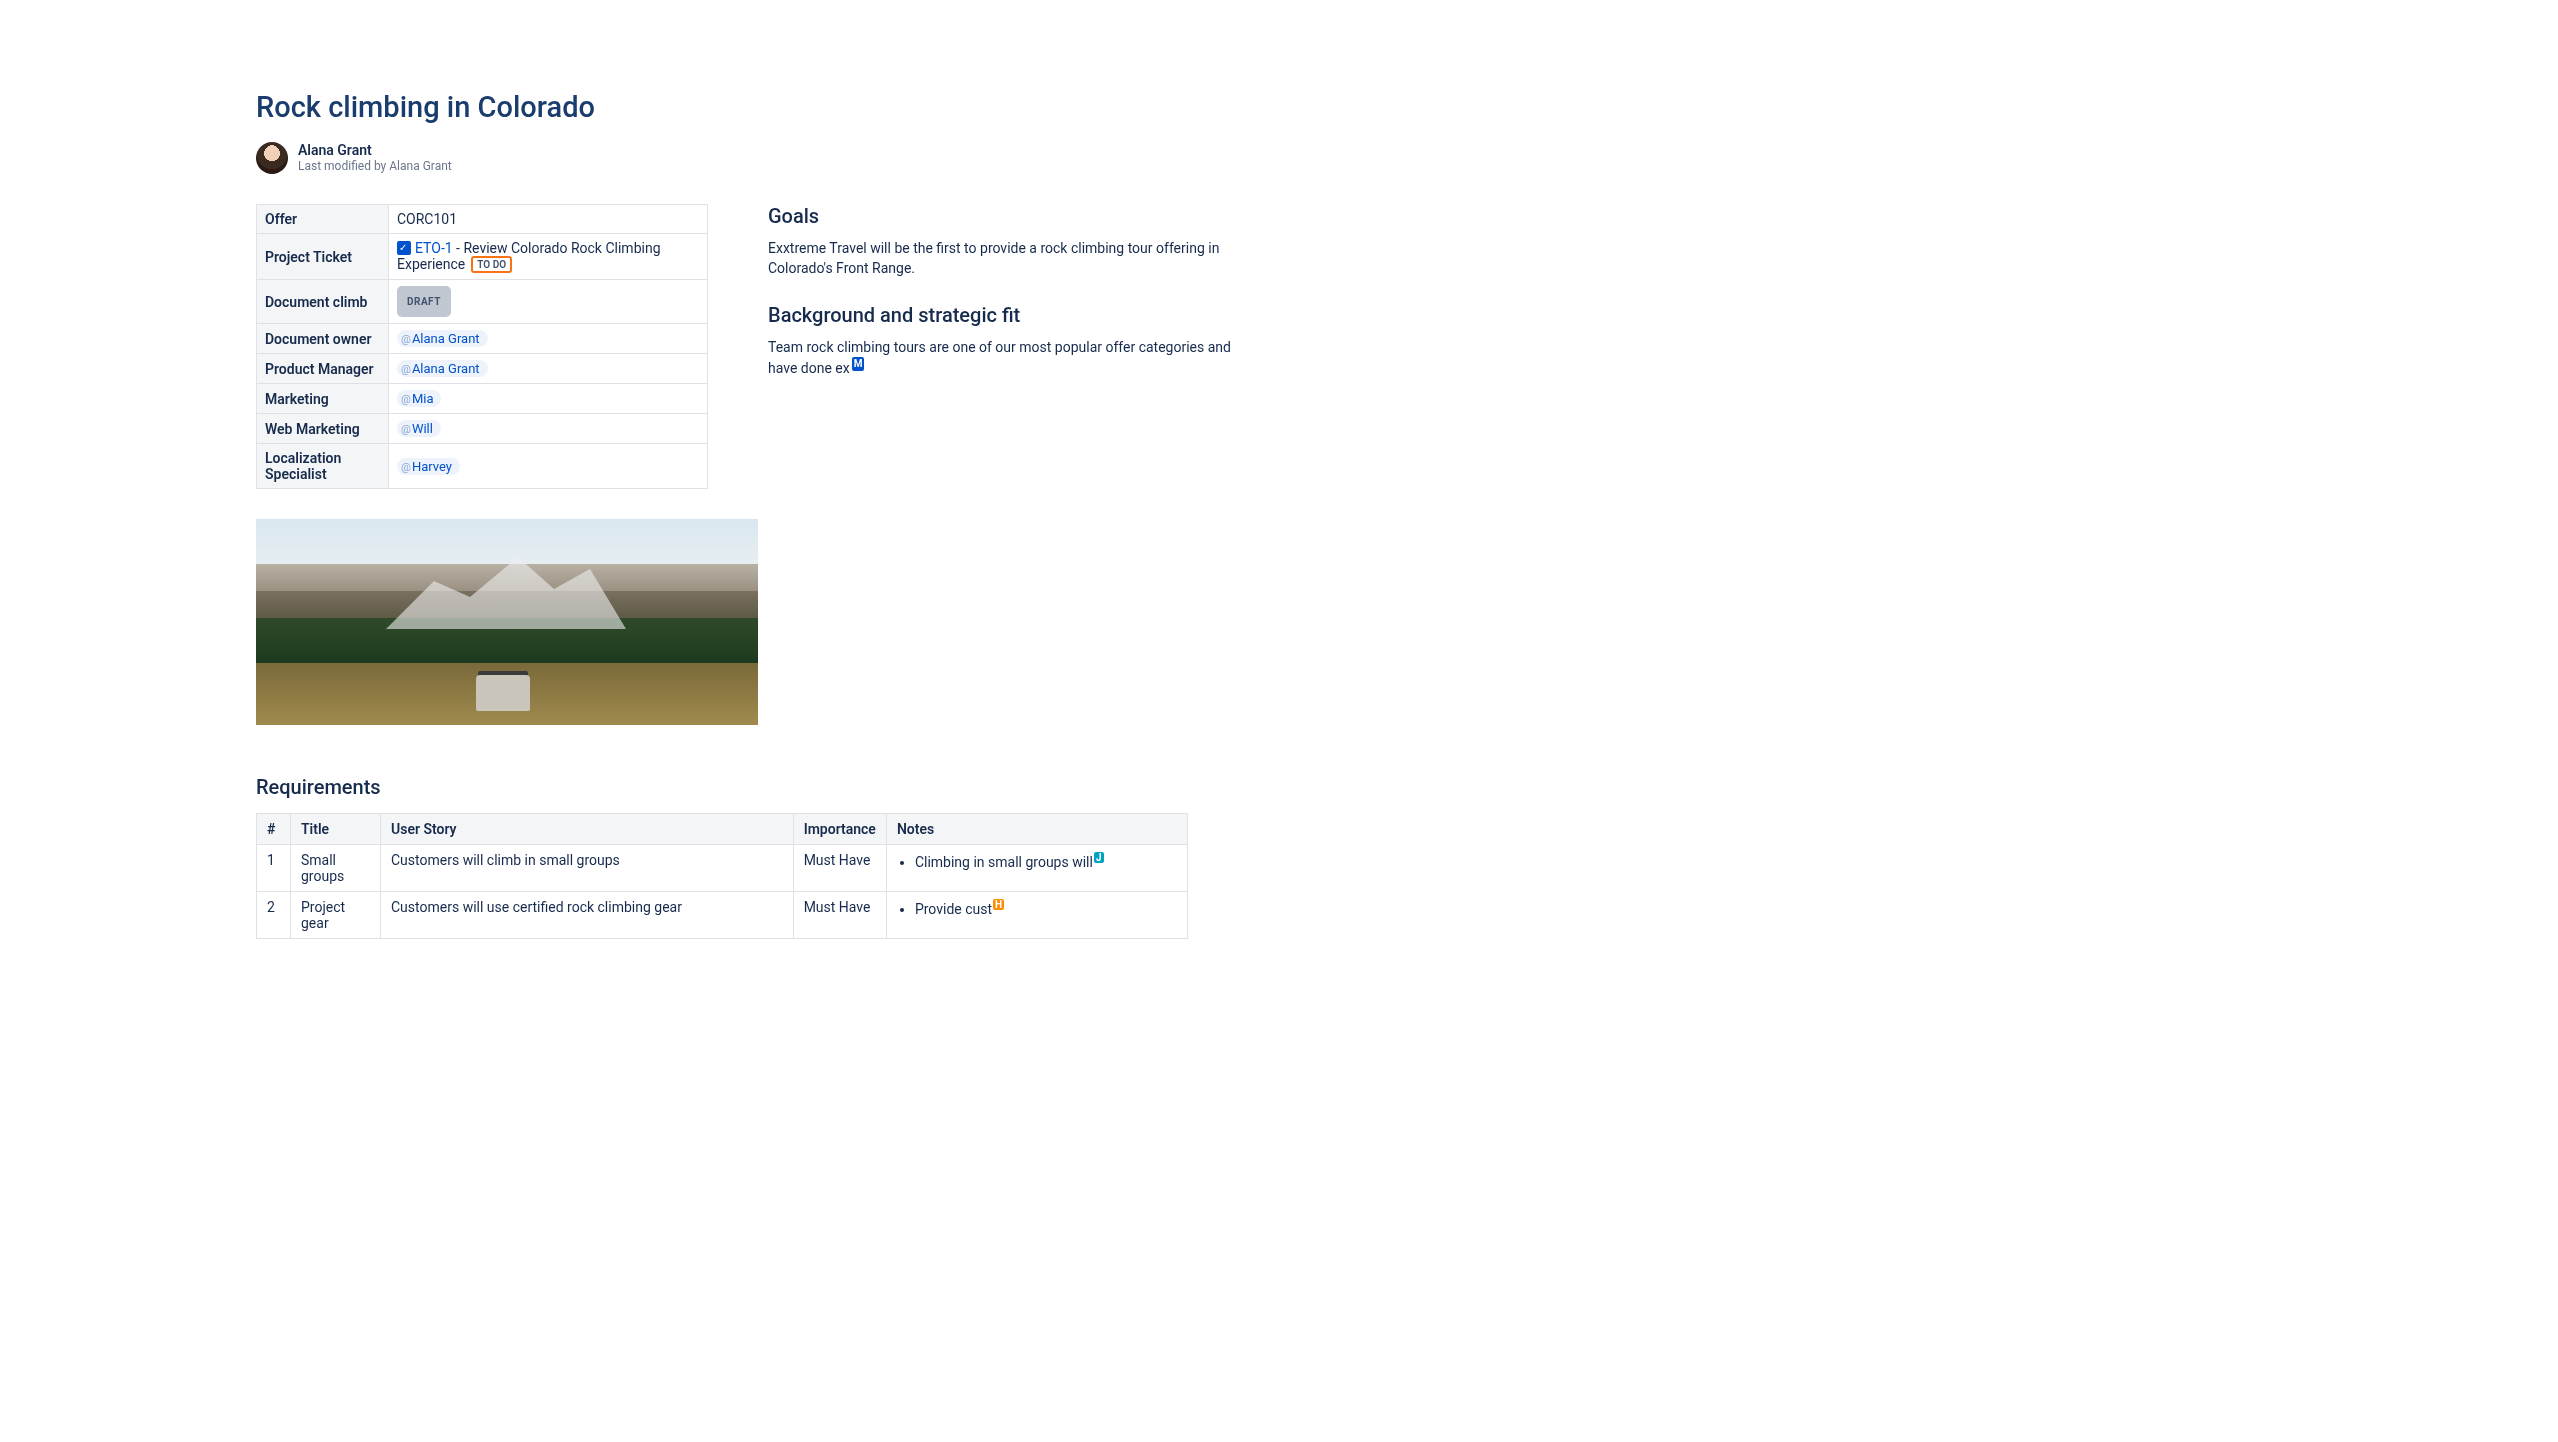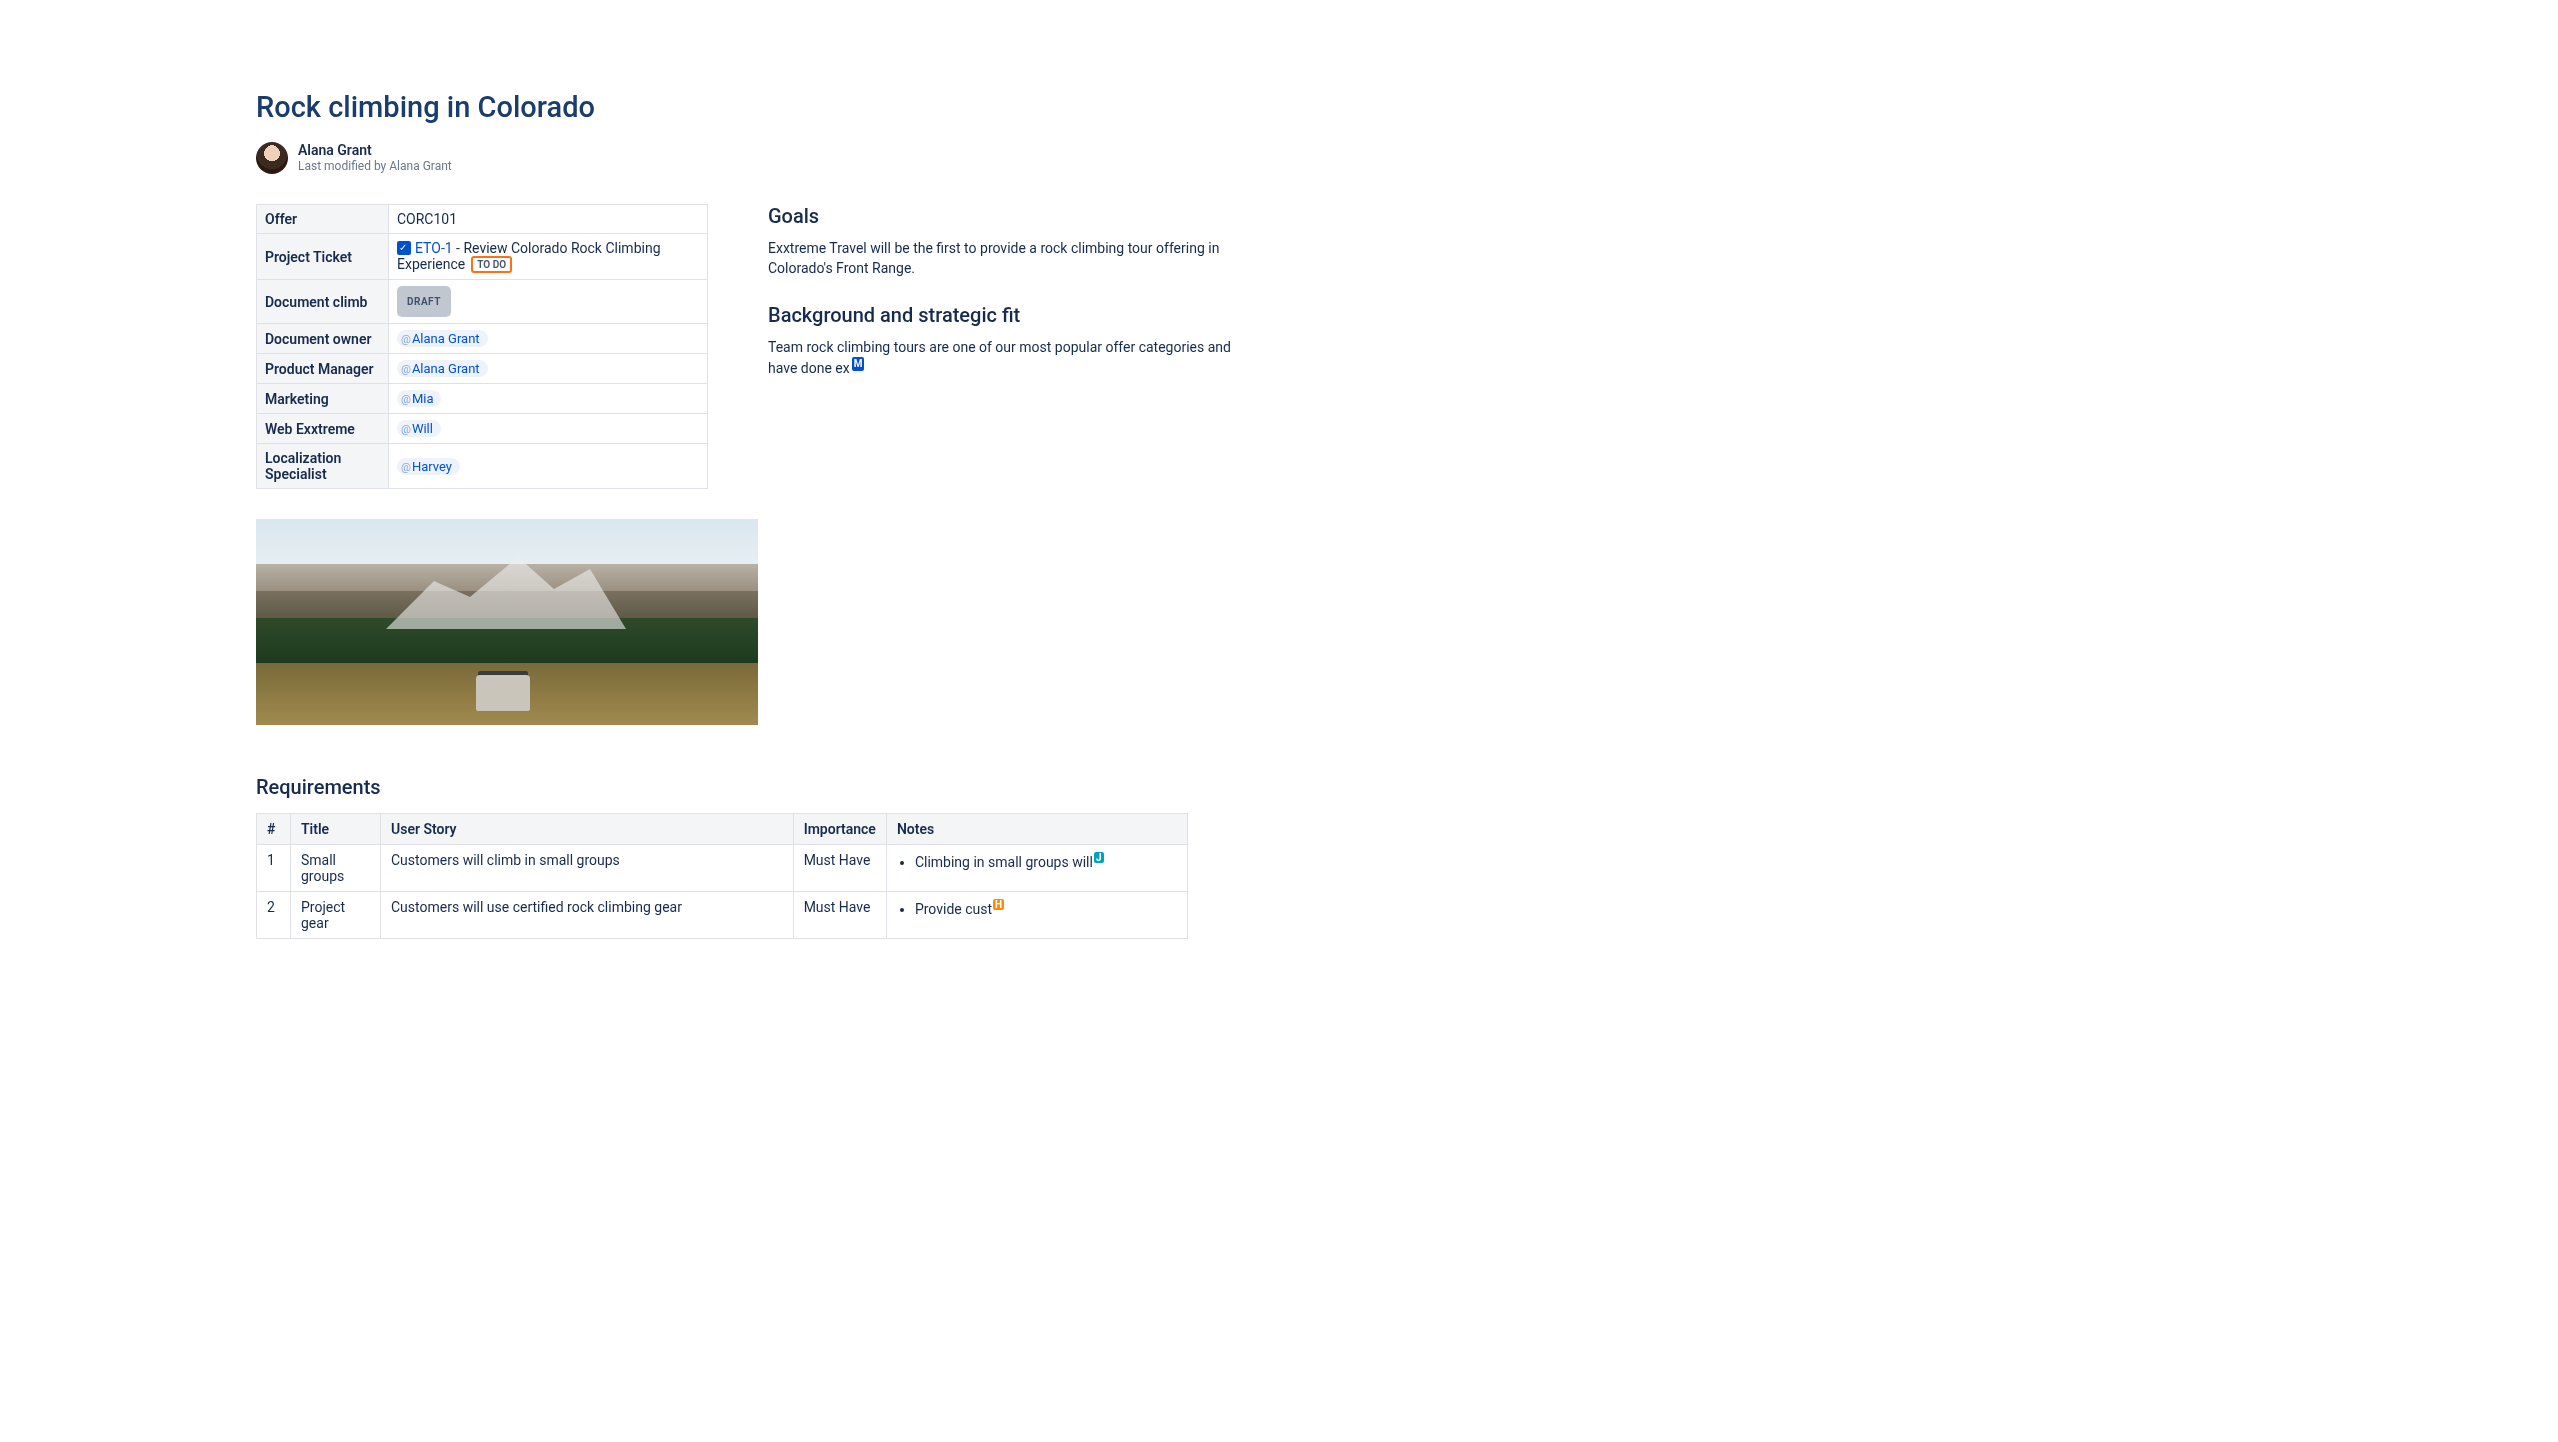--- a/index.html
+++ b/index.html
@@ -251,21 +251,21 @@
             </tr>
             <tr>
               <td class="label">Product Manager</td>
               <td><span class="mention">Alana Grant</span></td>
             </tr>
             <tr>
               <td class="label">Marketing</td>
               <td><span class="mention">Mia</span></td>
             </tr>
             <tr>
-              <td class="label">Web Exxtreme</td>
+              <td class="label">Web Marketing</td>
               <td><span class="mention">Will</span></td>
             </tr>
             <tr>
               <td class="label">Localization Specialist</td>
               <td><span class="mention">Harvey</span></td>
             </tr>
           </tbody>
       </table>
 
       <div class="hero"></div>

